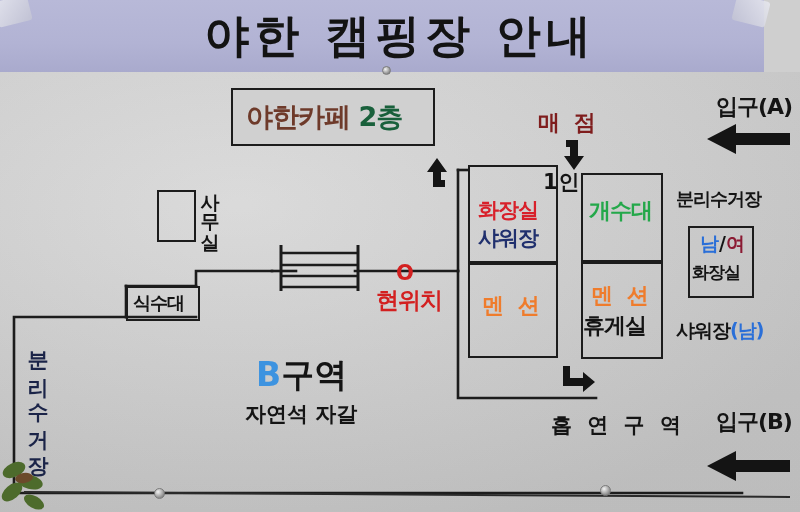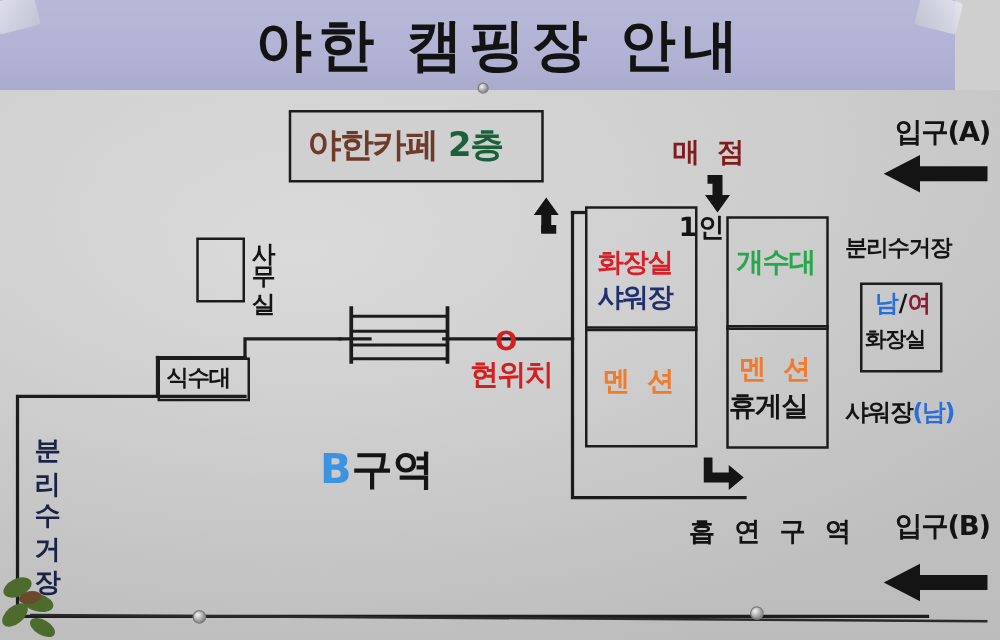--- a/index.html
+++ b/index.html
@@ -185,20 +185,21 @@
   <div class="t cafe-txt"><span class="cafe-a">야한카페</span> <span class="cafe-b">2층</span></div>
 
   <div class="t office-lbl">사무실</div>
   <div class="t water-lbl">식수대</div>
   <div class="t recycle-left">분리수거장</div>
 
   <div class="t here-o">O</div>
   <div class="t here-lbl">현위치</div>
 
   <div class="t bzone"><span class="b">B</span><span class="k">구역</span></div>
+  <div class="t bzone-sub">자연석 자갈</div>
 
   <div class="t store-lbl">매 점</div>
 
   <div class="t l-1in">1인</div>
   <div class="t l-wc">화장실</div>
   <div class="t l-shower">샤워장</div>
   <div class="t l-pen1">멘 션</div>
   <div class="t l-sink">개수대</div>
   <div class="t l-pen2">멘 션</div>
   <div class="t l-lounge">휴게실</div>

